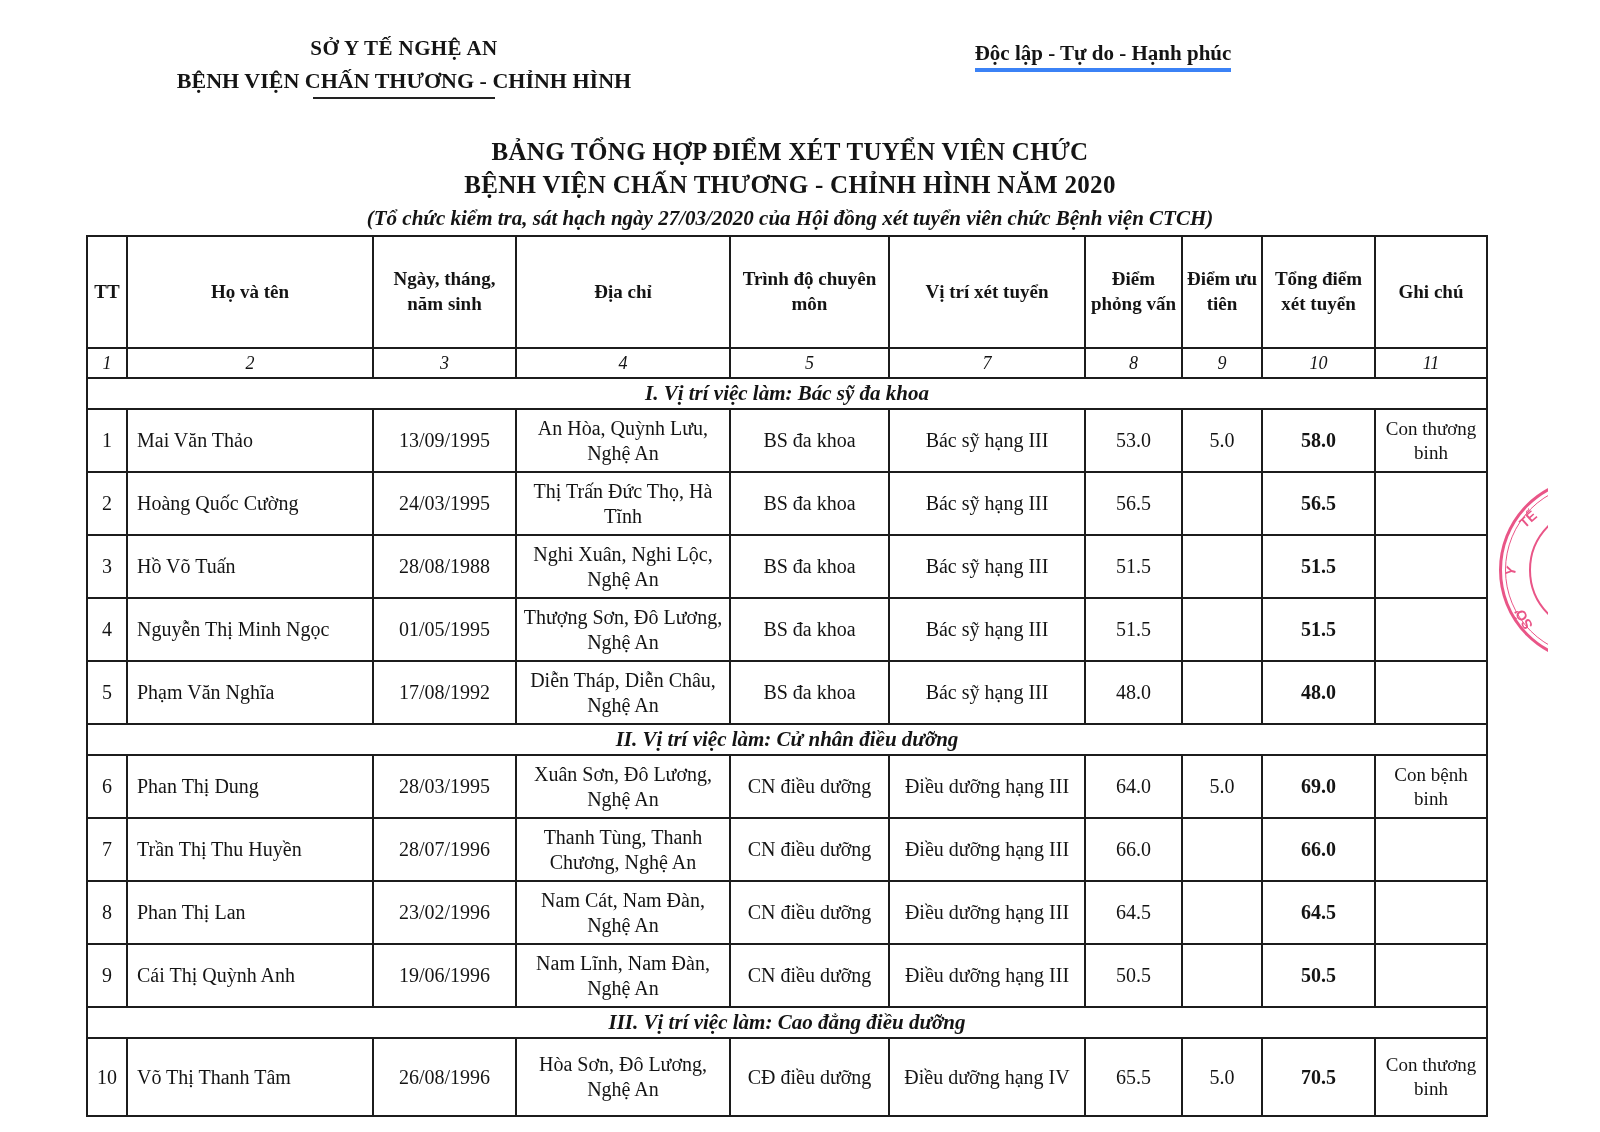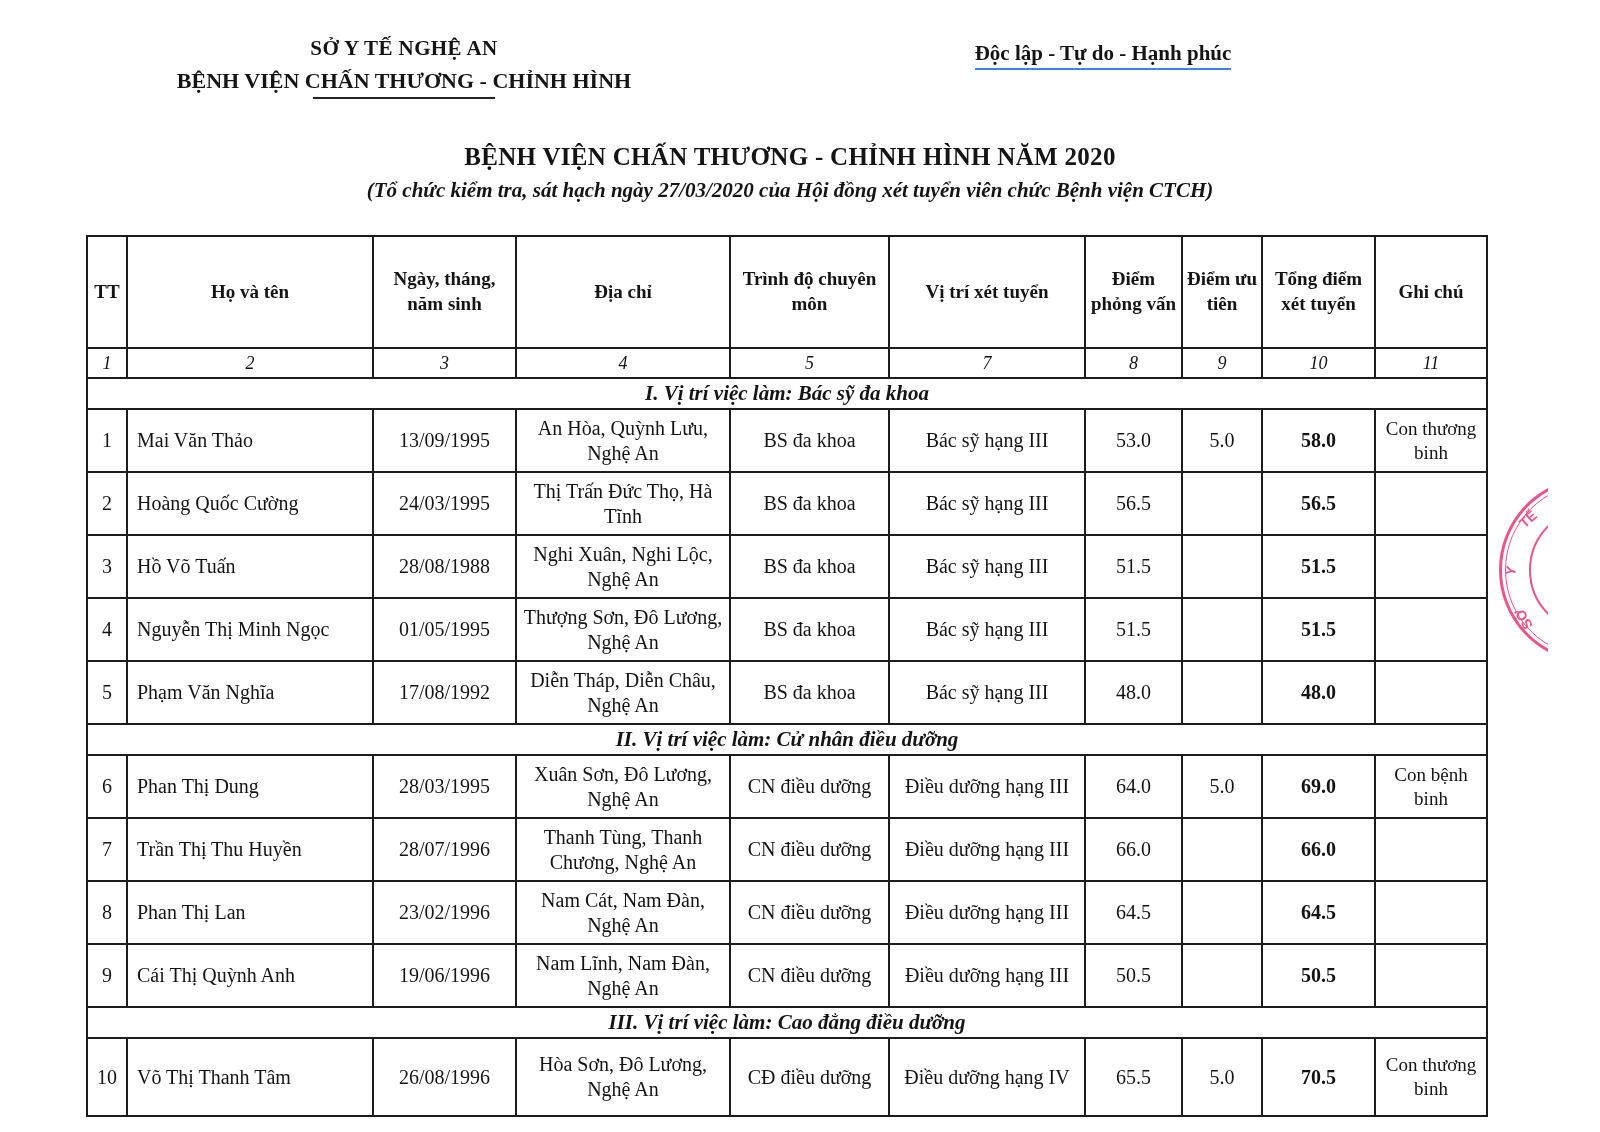--- a/index.html
+++ b/index.html
@@ -11,21 +11,21 @@
 
   
   .header-left { position:absolute; top:36px; left:148px; width:512px; text-align:center; }
   .header-left .l1 { font-size:21px; font-weight:bold; letter-spacing:.4px; }
   .header-left .l2 { font-size:22px; font-weight:bold; margin-top:7px; }
   .short-rule { width:182px; border-top:2px solid #222; margin:3px auto 0; height:0; }
 
   .header-right { position:absolute; top:34px; left:838px; width:530px; text-align:center; }
   .header-right .l1 { font-size:22px; font-weight:bold; }
   .header-right .l2 { display:inline-block; font-size:21px; font-weight:bold; margin-top:7px;
-                      padding-bottom:2px; border-bottom:2px solid #3b82f6; }
+                      padding-bottom:2px; border-bottom:4px solid #3b82f6; }
 
   
   .titles { position:absolute; top:138px; left:80px; width:1420px; text-align:center; }
   .titles .t1, .titles .t2 { font-size:25px; font-weight:bold; letter-spacing:.3px; }
   .titles .t2 { margin-top:5px; }
   .titles .subtitle { font-size:21px; font-style:italic; font-weight:bold; margin-top:7px; }
 
   
   table.score-table {
     position:absolute; top:235px; left:86px; width:1400px;
@@ -71,20 +71,21 @@
     <div class="l1">SỞ Y TẾ NGHỆ AN</div>
     <div class="l2">BỆNH VIỆN CHẤN THƯƠNG - CHỈNH HÌNH</div>
     <div class="short-rule"></div>
   </div>
 
   <div class="header-right">
     <div class="l2">Độc lập - Tự do - Hạnh phúc</div>
   </div>
 
   <div class="titles">
+    <div class="t1">BẢNG TỔNG HỢP ĐIỂM XÉT TUYỂN VIÊN CHỨC</div>
     <div class="t2">BỆNH VIỆN CHẤN THƯƠNG - CHỈNH HÌNH NĂM 2020</div>
     <div class="subtitle">(Tổ chức kiểm tra, sát hạch ngày 27/03/2020 của Hội đồng xét tuyển viên chức Bệnh viện CTCH)</div>
   </div>
 
   <table class="score-table">
     <colgroup>
       <col class="c1">
         <col class="c2">
         <col class="c3">
         <col class="c4">

